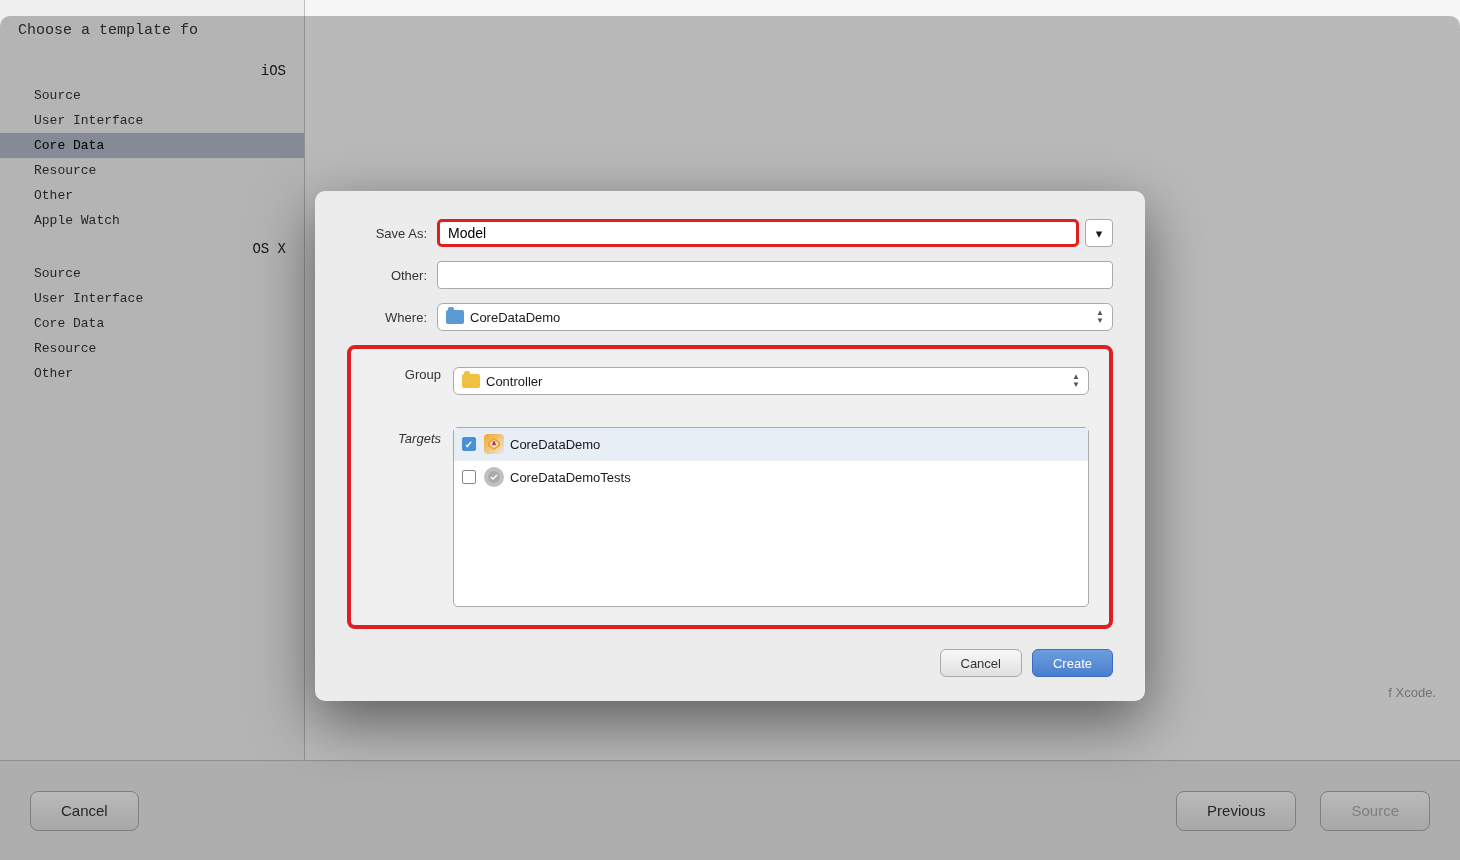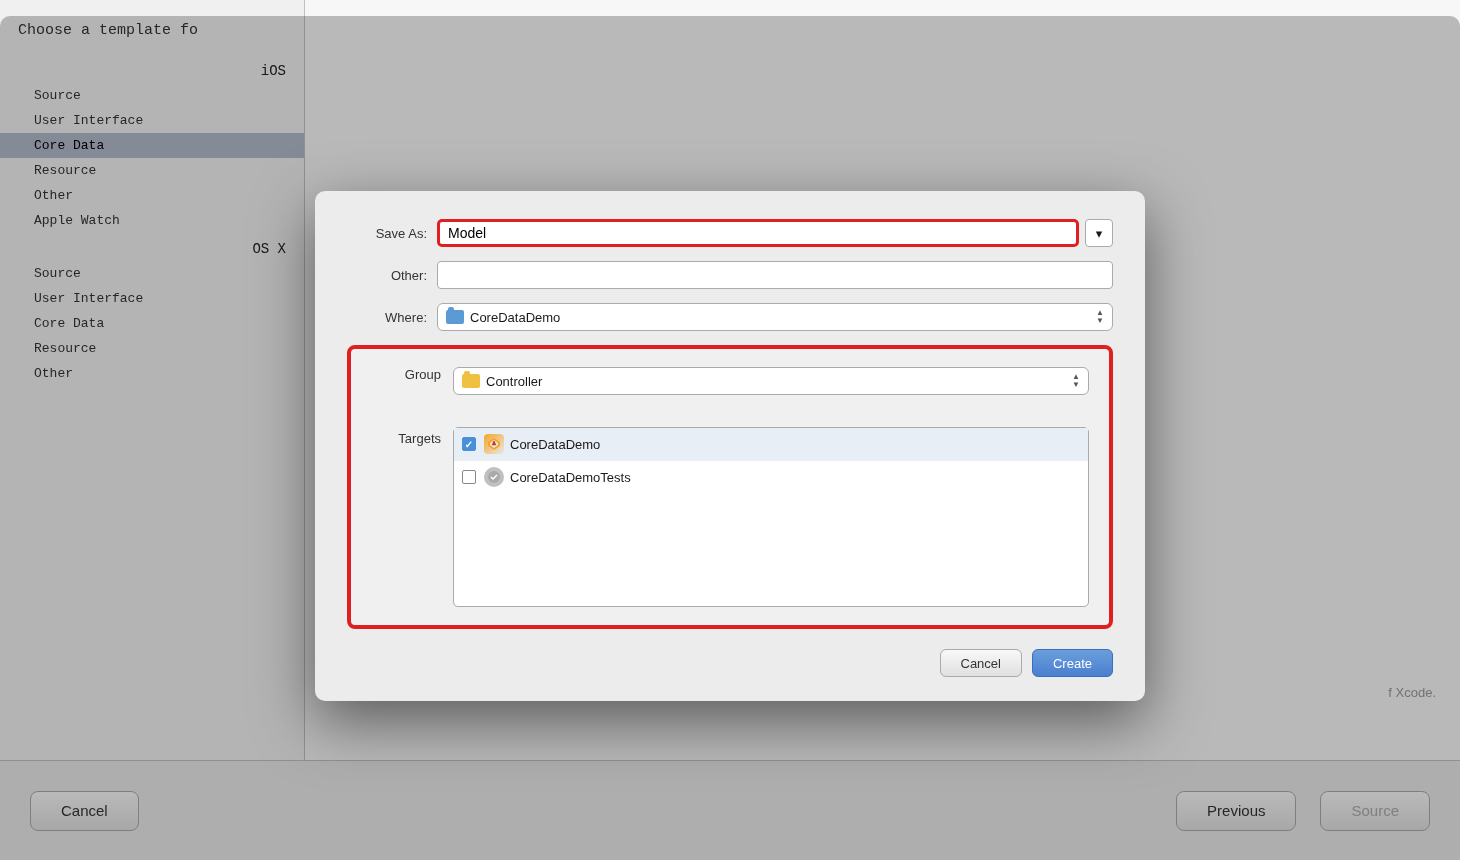--- a/index.html
+++ b/index.html
@@ -260,20 +260,21 @@
     }
 
     .targets-label {
       font-size: 13px;
       color: #333;
       width: 70px;
       text-align: right;
       margin-right: 12px;
       flex-shrink: 0;
       padding-top: 4px;
+      font-style: italic;
     }
 
     .targets-list {
       flex: 1;
       border: 1px solid #aaa;
       border-radius: 5px;
       background: white;
       min-height: 180px;
     }
 

